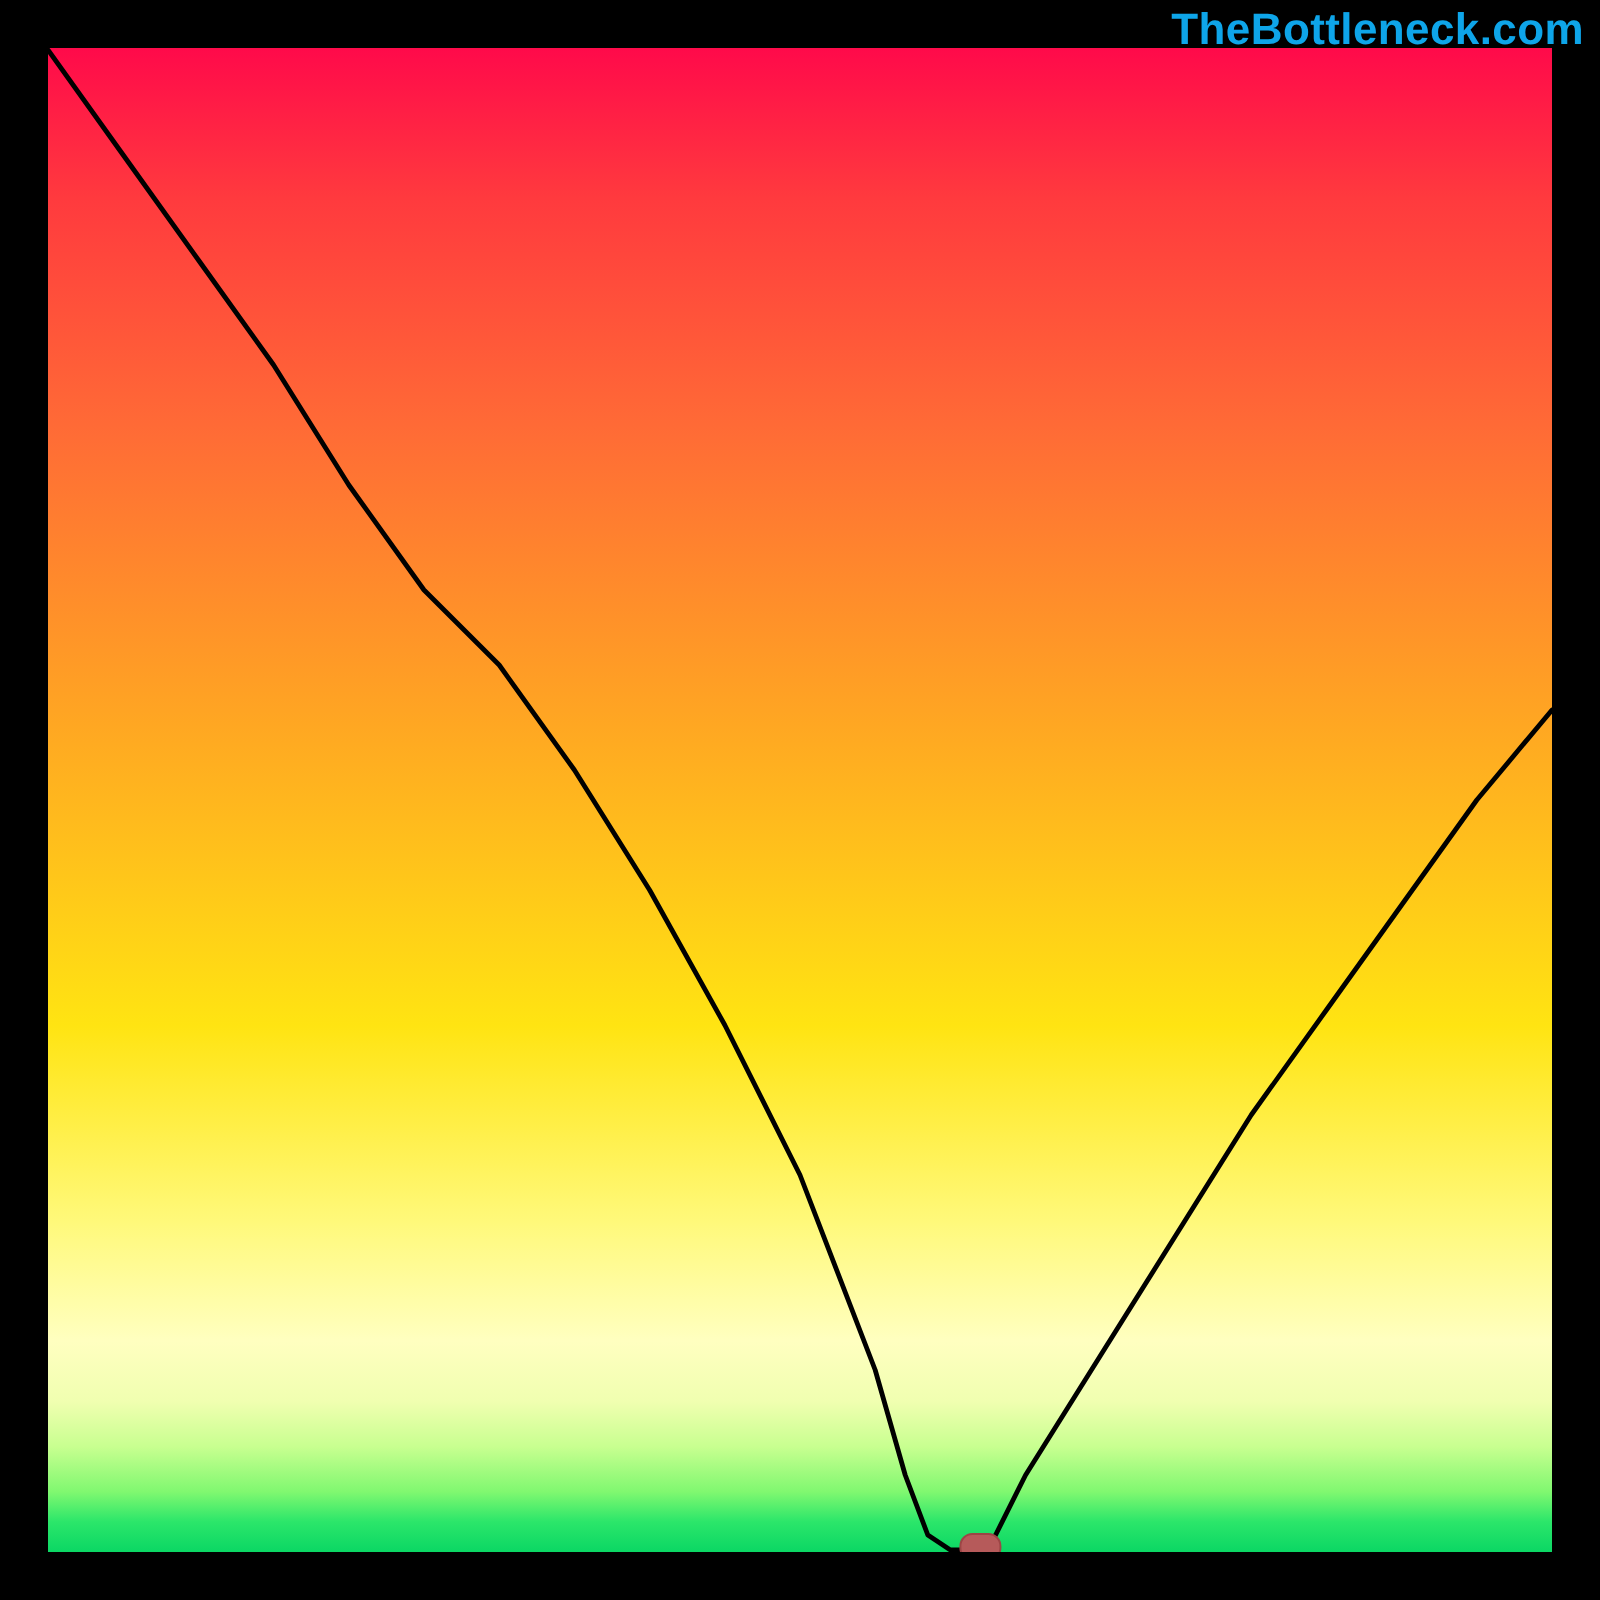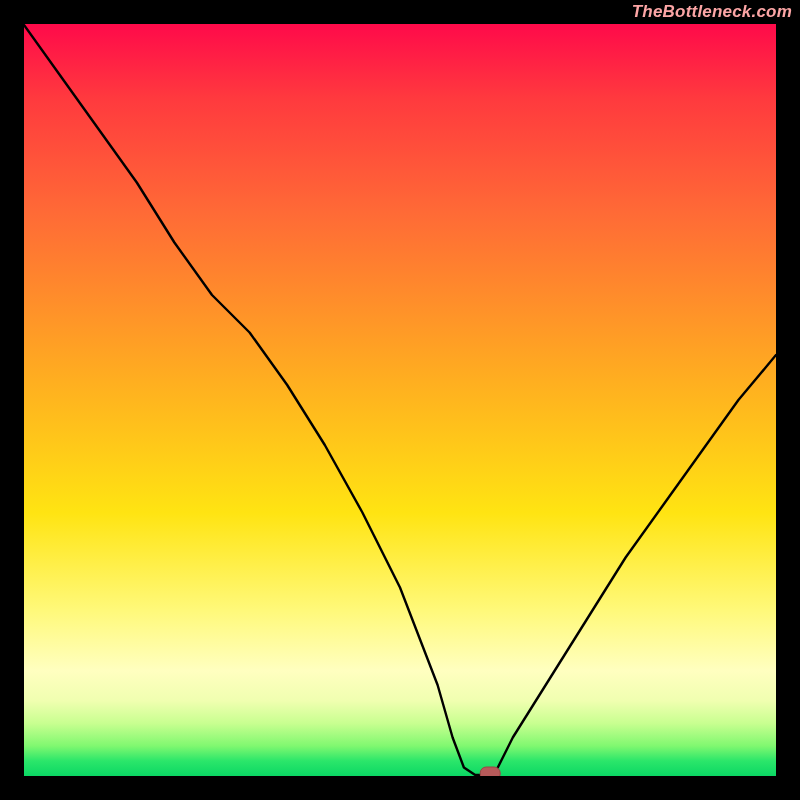--- a/index.html
+++ b/index.html
@@ -14,27 +14,26 @@
   .frame {
     position: relative;
     width: 800px;
     height: 800px;
     background: #000;
   }
   .watermark {
     position: absolute;
     top: 2px;
     right: 8px;
-    color: #fca5a5;
-    font-size: 17px;
+    color: #0ea5e9;
+    font-size: 22px;
     font-weight: 600;
     letter-spacing: 0.2px;
     z-index: 20;
     user-select: none;
-    font-style: italic;
   }
   .plot-area {
     position: absolute;
     left: 24px;
     top: 24px;
     width: 752px;
     height: 752px;
     background: linear-gradient(to bottom,
       #ff0a4a 0%,
       #ff3a3e 10%,

